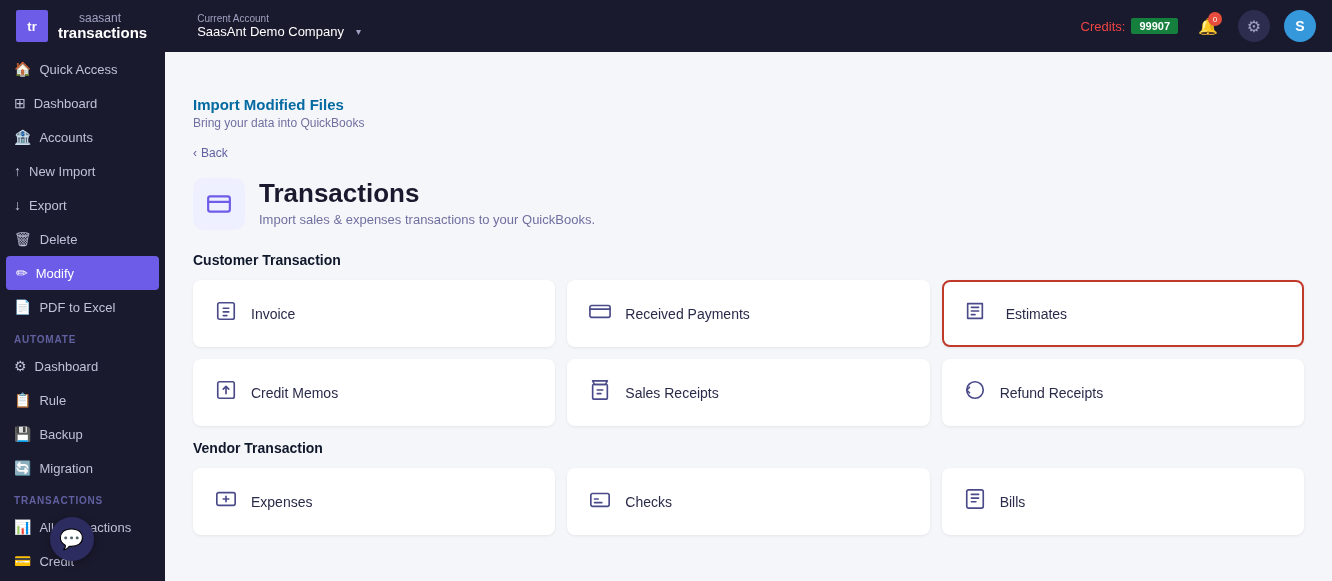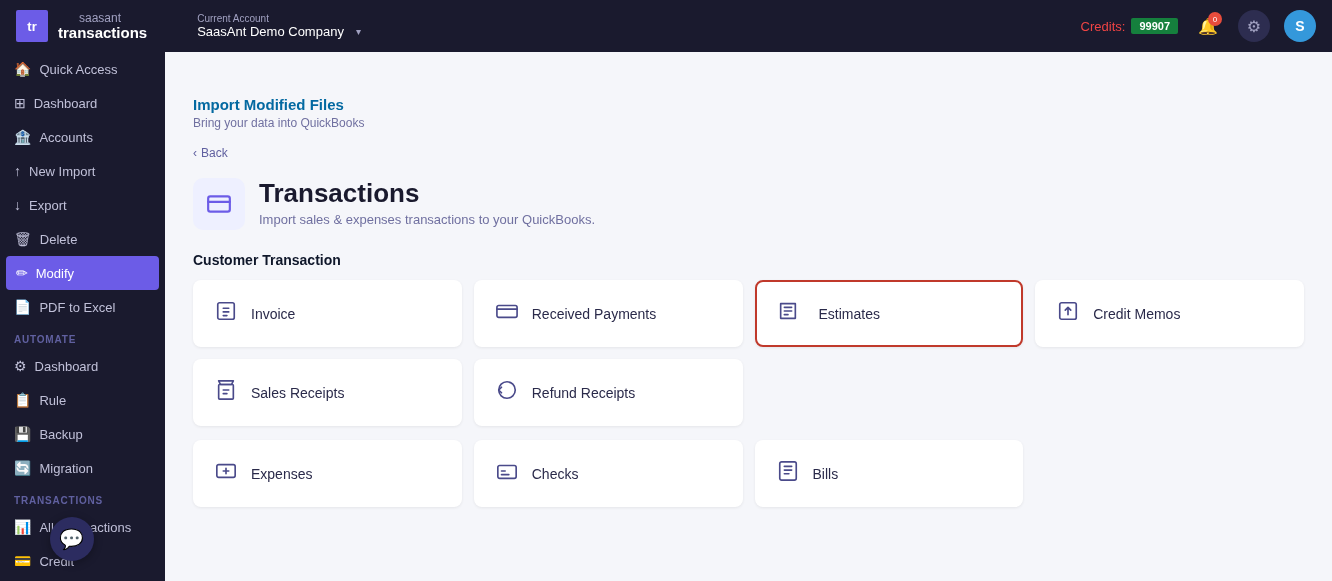--- a/index.html
+++ b/index.html
@@ -69,21 +69,21 @@
       width: 52px; height: 52px; background: #eef0ff; border-radius: 10px;
       display: flex; align-items: center; justify-content: center; font-size: 22px; color: #6c5ce7; flex-shrink: 0;
     }
     .tx-title { font-size: 26px; font-weight: 700; color: #1a1a2e; line-height: 1.2; }
     .tx-desc { font-size: 13px; color: #7070a0; margin-top: 3px; }
 
     
     .section-label { font-size: 14px; font-weight: 600; color: #0f172a; margin-bottom: 12px; }
 
     
-    .cards-grid { display: grid; grid-template-columns: repeat(4, 1fr); gap: 12px; margin-bottom: 14px; }
+    .cards-grid { display: grid; grid-template-columns: repeat(3, 1fr); gap: 12px; margin-bottom: 14px; }
     .card {
       background: white; border-radius: 8px; padding: 18px 20px;
       display: flex; align-items: center; gap: 14px; cursor: pointer; border: 2px solid transparent;
       transition: box-shadow 0.15s; box-shadow: 0 1px 3px rgba(0,0,0,0.07);
     }
     .card.selected { border-color: #c0392b; gap: 20px; }
     .card-icon { font-size: 20px; color: #4a4a8a; flex-shrink: 0; }
     .card-label { font-size: 14px; color: #2a2a4a; font-weight: 500; }
 
     
@@ -281,20 +281,21 @@
           <svg width="22" height="22" viewBox="0 0 24 24" fill="none" stroke="#4a4a8a" stroke-width="1.8" stroke-linecap="round" stroke-linejoin="round">
               <path d="M3 12a9 9 0 1 0 9-9 9 9 0 0 0-9 9"></path>
               <path d="M3 12l3-3M3 12l3 3"></path>
             </svg>
         </span>
         <span class="card-label">Refund Receipts</span>
       </div>
 
     </div>
 
+    <div class="section-label">Vendor Transaction</div>
     <div class="cards-grid">
 
       <div class="card">
         <span class="card-icon">
           <svg width="22" height="22" viewBox="0 0 24 24" fill="none" stroke="#4a4a8a" stroke-width="1.8" stroke-linecap="round" stroke-linejoin="round">
               <rect x="2" y="5" width="20" height="14" rx="2"></rect>
               <path d="M12 9v6M9 12h6"></path>
             </svg>
         </span>
         <span class="card-label">Expenses</span>

